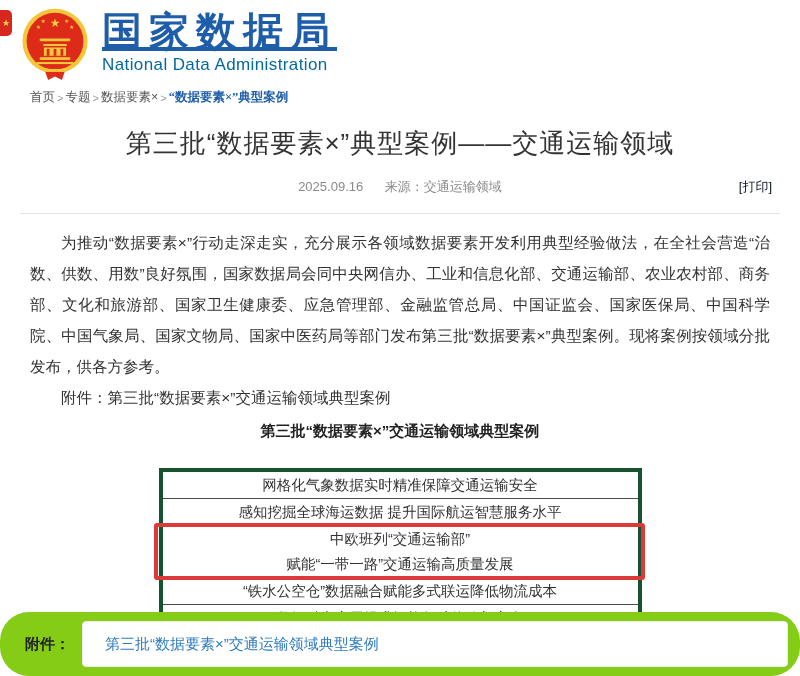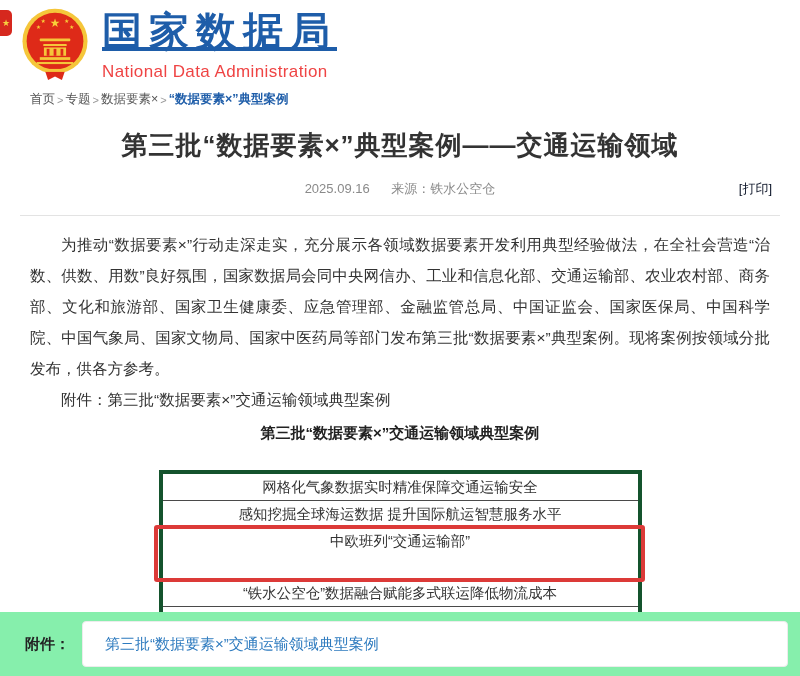--- a/index.html
+++ b/index.html
@@ -15,28 +15,28 @@
     position:absolute; left:0; top:10px; width:12px; height:26px;
     background:#d6281e; border-radius:0 5px 5px 0;
     color:#f7d040; font-size:9px; line-height:26px; text-align:center;
   }
 
   
   .header { display:flex; align-items:flex-start; padding:8px 0 0 20px; }
   .emblem { width:70px; height:72px; flex:0 0 auto; }
   .brand { margin-left:12px; padding-top:2px; }
   .brand-cn { font-size:40px; font-weight:bold; color:#1e5da9; letter-spacing:7px; line-height:1.05;text-decoration:underline; }
-  .brand-en { font-size:17px; color:#ef4444; margin-top:10px; letter-spacing:0.4px; }
+  .brand-en { font-size:17px; color:#0369a1; margin-top:3px; letter-spacing:0.4px; }
 
   
   .breadcrumb { margin:9px 0 0 30px; font-size:12.5px; color:#555;
     display:flex; align-items:center; gap:2px; }
   .breadcrumb .sep { color:#999; font-size:11px; }
   .breadcrumb .crumb { cursor:pointer; }
-  .breadcrumb .current { color:#1e5da9; font-weight:bold; }
+  .breadcrumb .current { color:#1e5da9; font-weight:bold;font-family:Liberation Serif, serif; }
 
   
   .article-title { text-align:center; font-size:26px; font-weight:bold;
     color:#333; margin-top:20px; letter-spacing:1px; }
   .meta { position:relative; text-align:center; font-size:13px; color:#8a8a8a; margin-top:13px; }
   .meta .date { margin-right:18px;text-align:center; }
   .meta .print { position:absolute; right:28px; top:0; color:#0f172a; cursor:pointer; }
   .divider { height:1px; background:#e3e3e3; margin:17px 20px 0; }
 
   
@@ -49,21 +49,21 @@
   .case-table { width:483px; margin:27px auto 0; border:4px solid #14532d; }
   .row { position:relative; border-top:1px solid #4a4a4a; text-align:center;
     font-size:14.5px; color:#333; line-height:26px; height:27px; }
   .row.first { border-top:none; height:26px; }
   .row.two-line { height:52px; line-height:25px; padding-top:1px; }
   .red-frame { position:absolute; left:-9px; right:-7px; top:-3px; bottom:-3px;
     border:4px solid #dc3a38; border-radius:3px; pointer-events:none; z-index:5; }
 
   
   .footer-band { position:absolute; left:0; right:0; bottom:0; height:64px;
-    background:#86efac; display:flex; align-items:center; }
+    background:#84cc16; display:flex; align-items:center;border-radius:29px; }
   .footer-label { font-weight:bold; font-size:15px; color:#222; margin-left:25px; white-space:nowrap; }
   .footer-card { background:#fff; border:1px solid #ececec; border-radius:4px;
     flex:1; height:46px; margin:0 12px 0 12px; display:flex; align-items:center; }
   .footer-link { color:#2e7bbf; font-size:15px; margin-left:22px; cursor:pointer; }
 </style>
 </head>
 <body>
 
 <div class="corner-tab">★</div>
 
@@ -98,44 +98,45 @@
 <div class="breadcrumb">
   <span class="crumb">首页</span>
   <span class="sep">&gt;</span>
   <span class="crumb">专题</span>
   <span class="sep">&gt;</span>
   <span class="crumb">数据要素×</span>
   <span class="sep">&gt;</span>
   <span class="current">“数据要素×”典型案例</span>
 </div>
 
-<h1 class="article-title" style="font-weight:bold;text-align:center;">第三批“数据要素×”典型案例——交通运输领域</h1>
+<h1 class="article-title" style="font-weight:normal;text-align:center;">第三批“数据要素×”典型案例——交通运输领域</h1>
 <div class="meta">
   <span class="date">2025.09.16</span>
-  <span class="source">来源：铁水公空仓</span>
+  <span class="source">来源：交通运输领域</span>
   <span class="print">[打印]</span>
 </div>
 <div class="divider"></div>
 
 <div class="body-text">
   <div class="para">为推动“数据要素×”行动走深走实，充分展示各领域数据要素开发利用典型经验做法，在全社会营造“治数、供数、用数”良好氛围，国家数据局会同中央网信办、工业和信息化部、交通运输部、农业农村部、商务部、文化和旅游部、国家卫生健康委、应急管理部、金融监管总局、中国证监会、国家医保局、中国科学院、中国气象局、国家文物局、国家中医药局等部门发布第三批“数据要素×”典型案例。现将案例按领域分批发布，供各方参考。</div>
   <div class="attach-line">附件：第三批“数据要素×”交通运输领域典型案例</div>
 </div>
 
 <div class="table-title">第三批“数据要素×”交通运输领域典型案例</div>
 <div class="case-table">
   <div class="row first">
     <span>网格化气象数据实时精准保障交通运输安全</span>
   </div>
   <div class="row">
     <span>感知挖掘全球海运数据 提升国际航运智慧服务水平</span>
   </div>
   <div class="row two-line">
     <div class="red-frame"></div>
     <div>中欧班列“交通运输部”</div>
+    <div>赋能“一带一路”交通运输高质量发展</div>
   </div>
   <div class="row">
     <span>“铁水公空仓”数据融合赋能多式联运降低物流成本</span>
   </div>
   <div class="row">
     <span>数据融合应用提升智能驾驶体验与安全</span>
   </div>
   <div class="row two-line">
     <div>基于多源数据融合与AI分析的</div>
     <div>公路交通安全综合智能监测体系</div>

